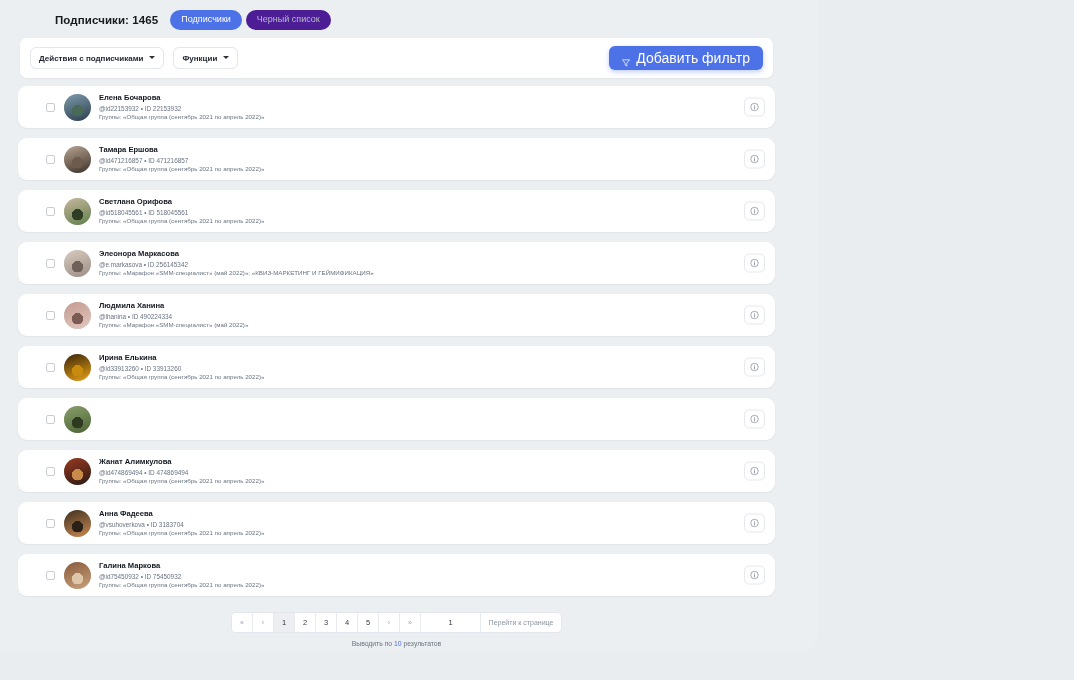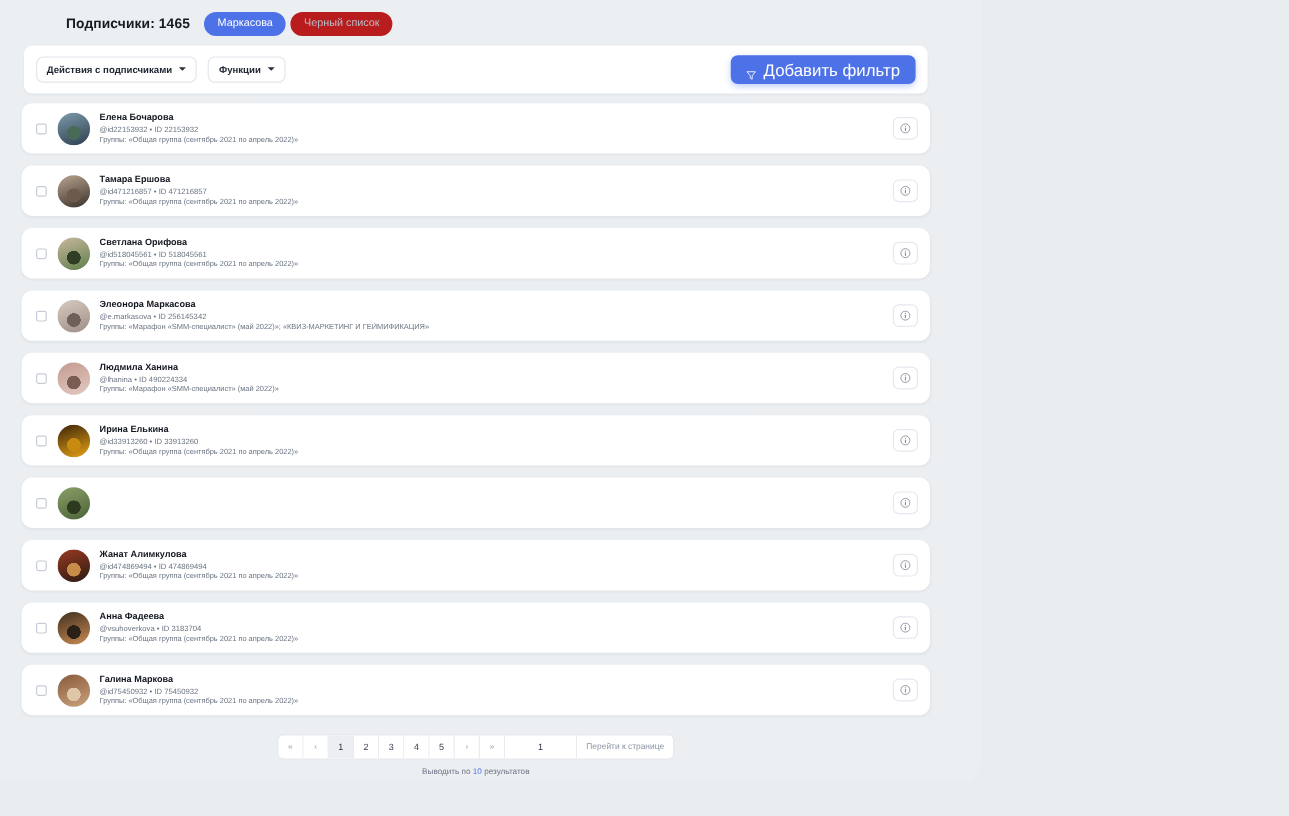--- a/index.html
+++ b/index.html
@@ -44,21 +44,21 @@
   .tab {
     font-size: 9px;
     padding: 5px 11px 6px;
     border-radius: 11px;
     white-space: nowrap;
     line-height: 1;
     cursor: pointer;
     user-select: none;
   }
   .tab.active { background: #4d72e8; color: #ffffff; }
-  .tab.inactive { background: #b91c1c; color: #b7bdc8; text-align: right; }
+  .tab.inactive { background: #4c1d95; color: #b7bdc8; text-align: right; }
 
   
   .toolbar {
     position: absolute;
     left: 20px; top: 38px;
     width: 753px; height: 40px;
     background: #ffffff;
     border-radius: 7px;
     display: flex;
     align-items: center;
@@ -113,21 +113,21 @@
     width: 757px;
   }
   .row {
     position: relative;
     height: 42px;
     background: #ffffff;
     border-radius: 9px;
     margin-bottom: 10px;
     display: flex;
     align-items: center;
-    padding: 0 10px 0 4px;
+    padding: 0 10px 0 20px;
     box-shadow: 0 1px 2px rgba(35,45,70,.05);
   }
   .checkbox {
     width: 9px; height: 9px;
     border: 1px solid #c7ccd6;
     border-radius: 2px;
     background: #fff;
     flex: 0 0 auto;
     margin: 0 9px 0 8px;
     cursor: pointer;
@@ -224,21 +224,21 @@
 </style>
 </head>
 <body>
 
 <div class="page">
   <div class="panel-bg"></div>
 
   <div class="header">
     <div class="page-title">Подписчики: 1465</div>
     <div class="tabs">
-      <div class="tab active">Маркасова</div>
+      <div class="tab active">Подписчики</div>
       <div class="tab inactive">Черный список</div>
     </div>
   </div>
 
   <div class="toolbar">
     <div class="btn-outline">
       <span>Действия с подписчиками</span>
       <span class="caret"></span>
     </div>
     <div class="btn-outline">

